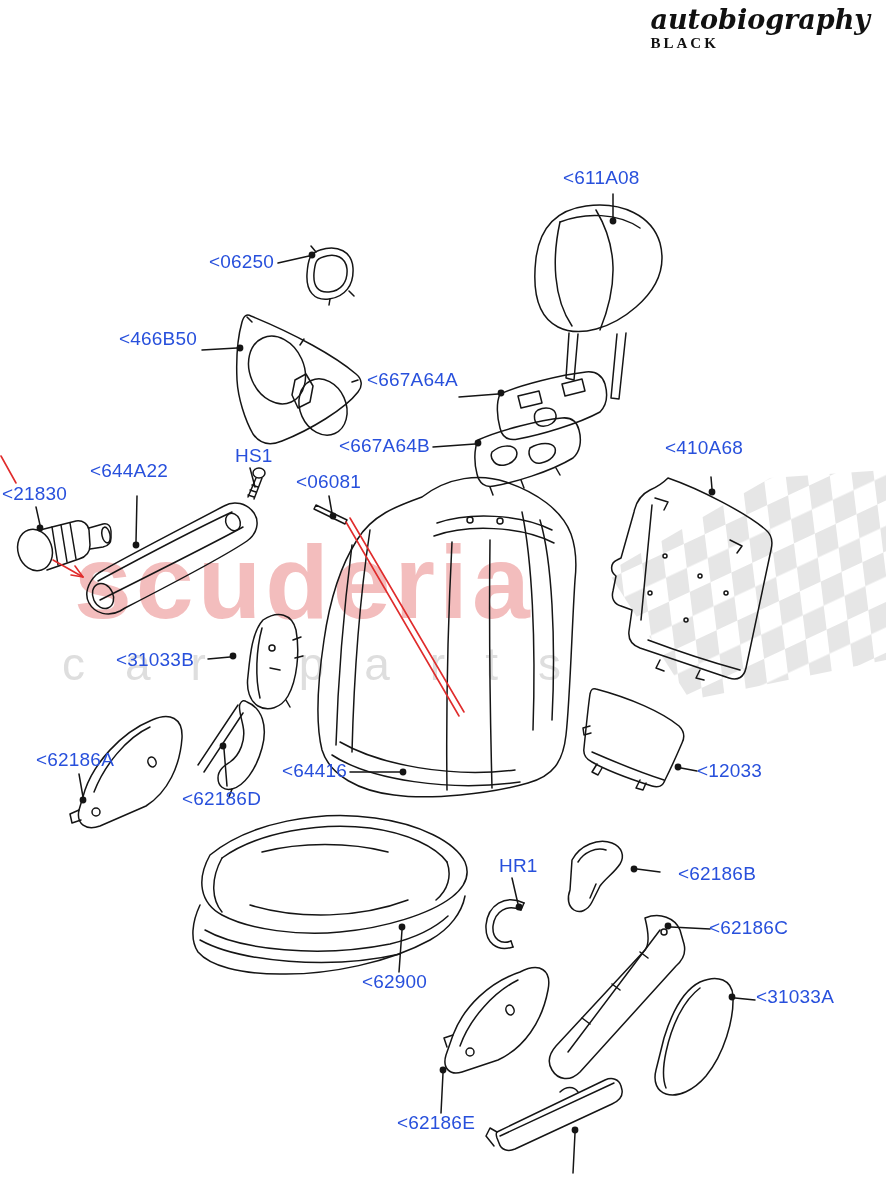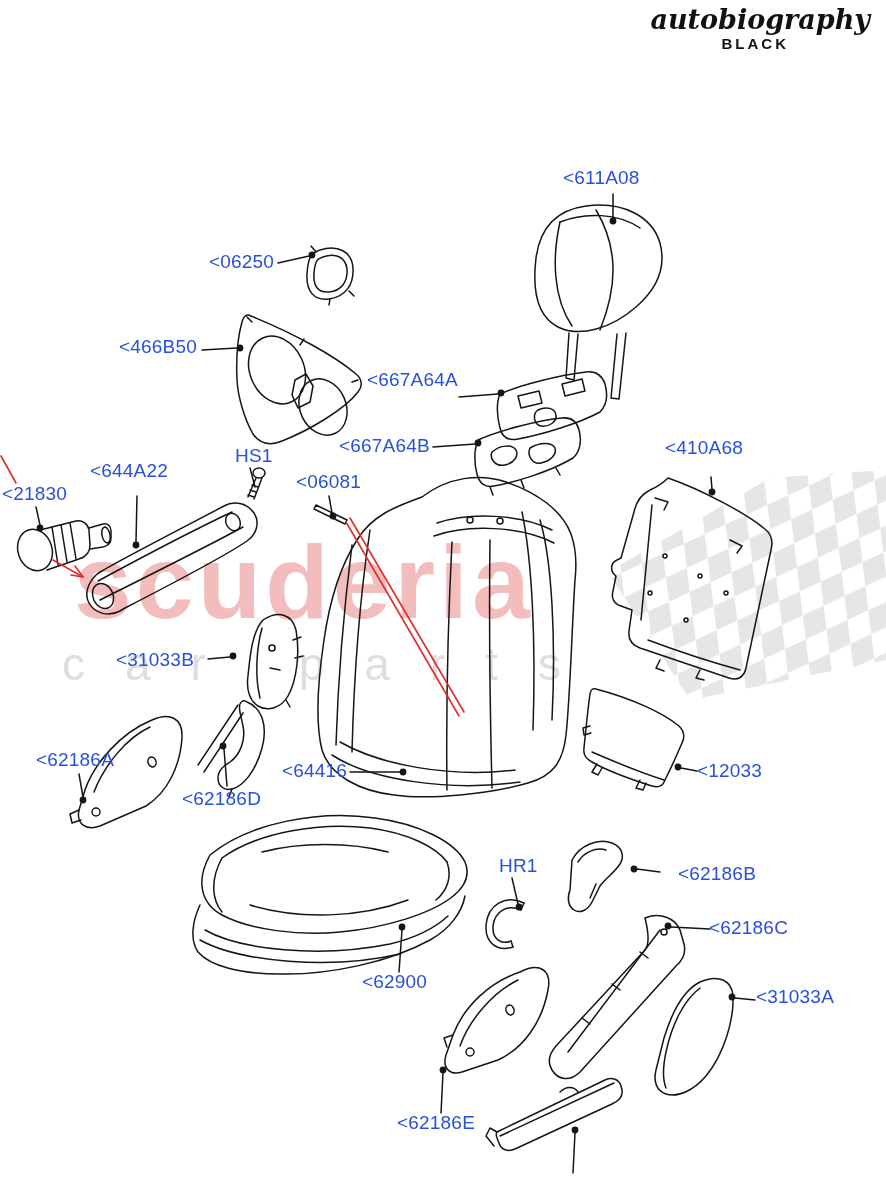--- a/index.html
+++ b/index.html
@@ -1,24 +1,24 @@
 <!DOCTYPE html>
 <html><head>
 <meta charset="utf-8">
 <style>
   html,body{margin:0;padding:0;background:#ffffff;}
   #stage{position:relative;width:886px;height:1200px;background:#ffffff;overflow:hidden;
          font-family:"Liberation Sans",sans-serif;}
   #art{position:absolute;left:0;top:0;}
   .lbl{position:absolute;font:19px/21px "Liberation Sans",sans-serif;color:#2850dc;
        white-space:nowrap;letter-spacing:0.2px;cursor:pointer;}
-  .brand{position:absolute;top:5px;right:16px;text-align:center;color:#111;}
+  .brand{position:absolute;top:5px;right:16px;text-align:left;color:#111;}
   .brand-script{font-family:"DejaVu Serif",serif;font-style:italic;font-weight:700;
                 font-size:27px;line-height:30px;}
-  .brand-sub{font-family:Liberation Sans, sans-serif;font-weight:700;font-size:15px;
+  .brand-sub{font-family:Liberation Serif, serif;font-weight:700;font-size:15px;
              letter-spacing:3px;margin-right:10px;line-height:17px;}
 </style>
 </head>
 <body>
 
 <div id="stage">
 
   <svg id="art" width="886" height="1200" viewBox="0 0 886 1200">
     <defs>
       <pattern id="chk" width="46" height="46" patternUnits="userSpaceOnUse" patternTransform="rotate(-25) skewX(-18)">
@@ -237,21 +237,21 @@
     </g>
   </svg>
 
   <div class="brand">
     <div class="brand-script">autobiography</div>
     <div class="brand-sub">BLACK</div>
   </div>
 
   <div class="lbl" style="left:563px;top:167px">&lt;611A08</div>
   <div class="lbl" style="left:209px;top:251px">&lt;06250</div>
-  <div class="lbl" style="left:119px;top:336px">&lt;466B50</div>
+  <div class="lbl" style="left:119px;top:328px">&lt;466B50</div>
   <div class="lbl" style="left:367px;top:369px">&lt;667A64A</div>
   <div class="lbl" style="left:339px;top:435px">&lt;667A64B</div>
   <div class="lbl" style="left:665px;top:437px">&lt;410A68</div>
   <div class="lbl" style="left:2px;top:483px">&lt;21830</div>
   <div class="lbl" style="left:90px;top:460px">&lt;644A22</div>
   <div class="lbl" style="left:235px;top:445px">HS1</div>
   <div class="lbl" style="left:296px;top:471px">&lt;06081</div>
   <div class="lbl" style="left:116px;top:649px">&lt;31033B</div>
   <div class="lbl" style="left:36px;top:749px">&lt;62186A</div>
   <div class="lbl" style="left:182px;top:788px">&lt;62186D</div>

